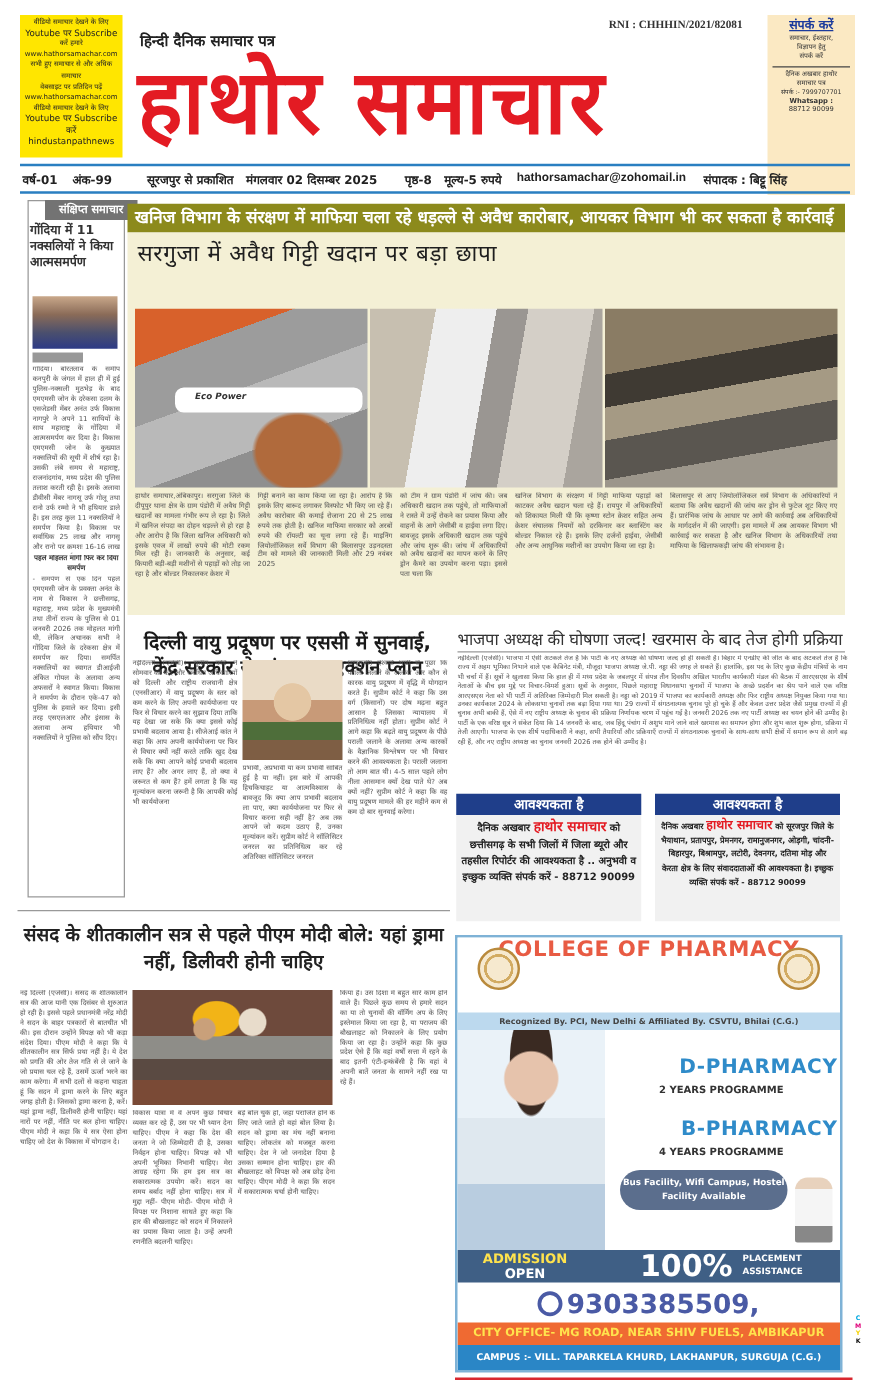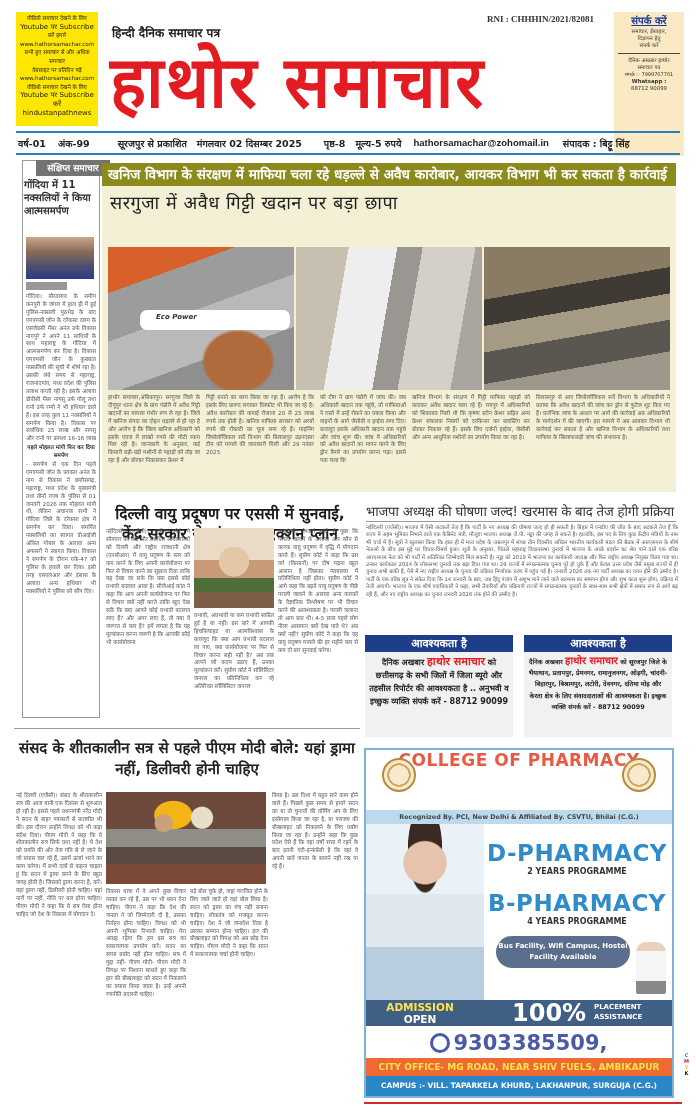--- a/index.html
+++ b/index.html
@@ -62,21 +62,21 @@
 
   
   .ph-ad { left: 364px; top: 748px; width: 310px; height: 350px; border: 2px solid #7eb2d6; background: #fff; overflow: hidden; }
   .ph-top { position: absolute; left: 0; top: 0; width: 100%; height: 58px; background: #fff; text-align: center; }
   .ph-name { font-size: 27px; font-weight: bold; color: #e85b43; line-height: 28px; letter-spacing: 3px; margin-top: 4px; }
   .ph-sub { font-size: 17px; font-weight: bold; color: #e85b43; line-height: 20px; letter-spacing: .5px; }
   .seal { position: absolute; top: 8px; width: 34px; height: 34px; border-radius: 50%; border: 2px solid #b98a3c; background: radial-gradient(circle,#f6e9cf 0 45%,#d2ab62 46% 55%,#f6e9cf 56%); }
   .ph-rec { position: absolute; left: 0; top: 60px; width: 100%; height: 14px; background: #bcd9ee; color: #444; font-size: 6.4px; font-weight: bold; text-align: center; line-height: 14px; }
   .ph-girl { position: absolute; left: 0; top: 74px; width: 118px; height: 176px; background: radial-gradient(circle at 50% 22%, #e6c3ac 0 14%, transparent 15%), radial-gradient(ellipse at 50% 14%, #3a2a22 0 20%, transparent 21%), linear-gradient(180deg,#eaf2f8 0 40%,#dfe8ef 40% 70%,#b9cde0 70%); }
   .ph-course { position: absolute; left: 118px; width: 186px; text-align: center; color: #2f8bc9; font-weight: bold; }
-  .ph-course .c1 { font-size: 23px; line-height: 26px; letter-spacing: .5px; }
+  .ph-course .c1 { font-size: 16px; line-height: 26px; letter-spacing: .5px; text-align: right; }
   .ph-course .c2 { font-size: 8px; color: #333; line-height: 11px; }
   .ph-fac { position: absolute; left: 130px; top: 186px; width: 134px; height: 32px; background: #5b6e8d; border-radius: 16px; color: #fff; font-size: 7px; font-weight: bold; text-align: center; line-height: 11px; padding-top: 5px; }
   .ph-doc { position: absolute; left: 270px; top: 192px; width: 30px; height: 52px; background: linear-gradient(180deg,#e8d2bd 0 18%,#f5f5f5 18% 75%,#888 75%); border-radius: 10px 10px 2px 2px; }
   .ph-band { position: absolute; left: 0; top: 250px; width: 100%; height: 26px; background: #3f5f85; }
   .ph-adm { position: absolute; left: 4px; top: 250px; width: 100px; height: 26px; text-align: center; color: #ffe34d; font-size: 10.5px; font-weight: bold; line-height: 12px; padding-top: 1px; }
   .ph-adm .o { color: #fff; }
   .ph-pct { position: absolute; left: 146px; top: 250px; color: #fff; font-size: 24px; font-weight: bold; line-height: 26px; }
   .ph-plc { position: absolute; left: 228px; top: 252px; color: #fff; font-size: 7px; font-weight: bold; line-height: 10px; }
   .ph-phone { position: absolute; left: 0; top: 278px; width: 100%; height: 30px; text-align: center; color: #4a5aa5; font-size: 21px; font-weight: bold; line-height: 30px; }
   .ph-phone .call { display: inline-block; width: 20px; height: 20px; border: 3px solid #4a5aa5; border-radius: 50%; vertical-align: -3px; margin-right: 3px; }

